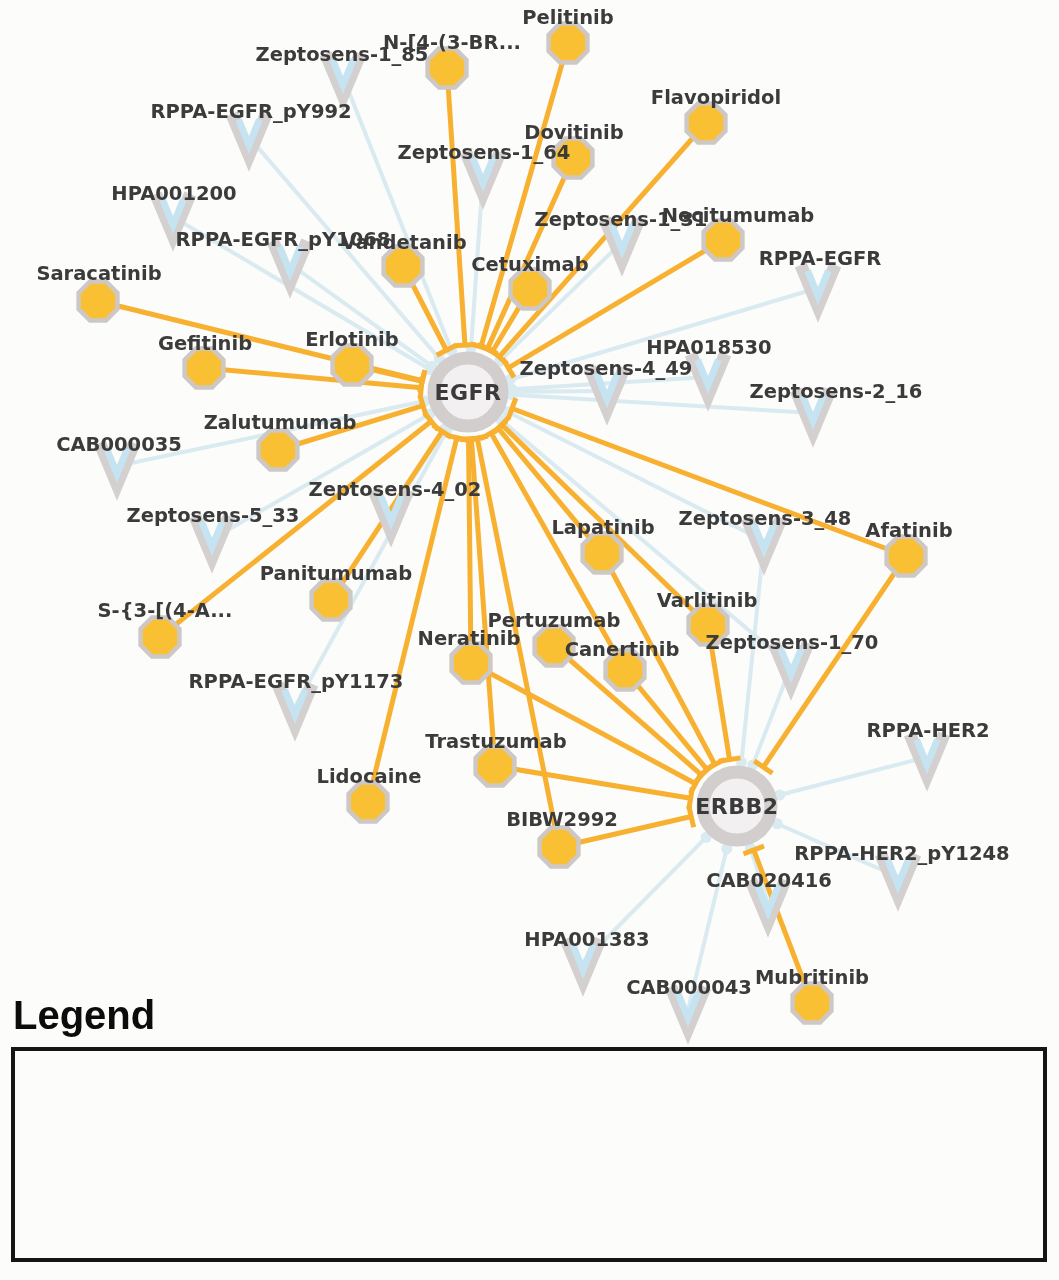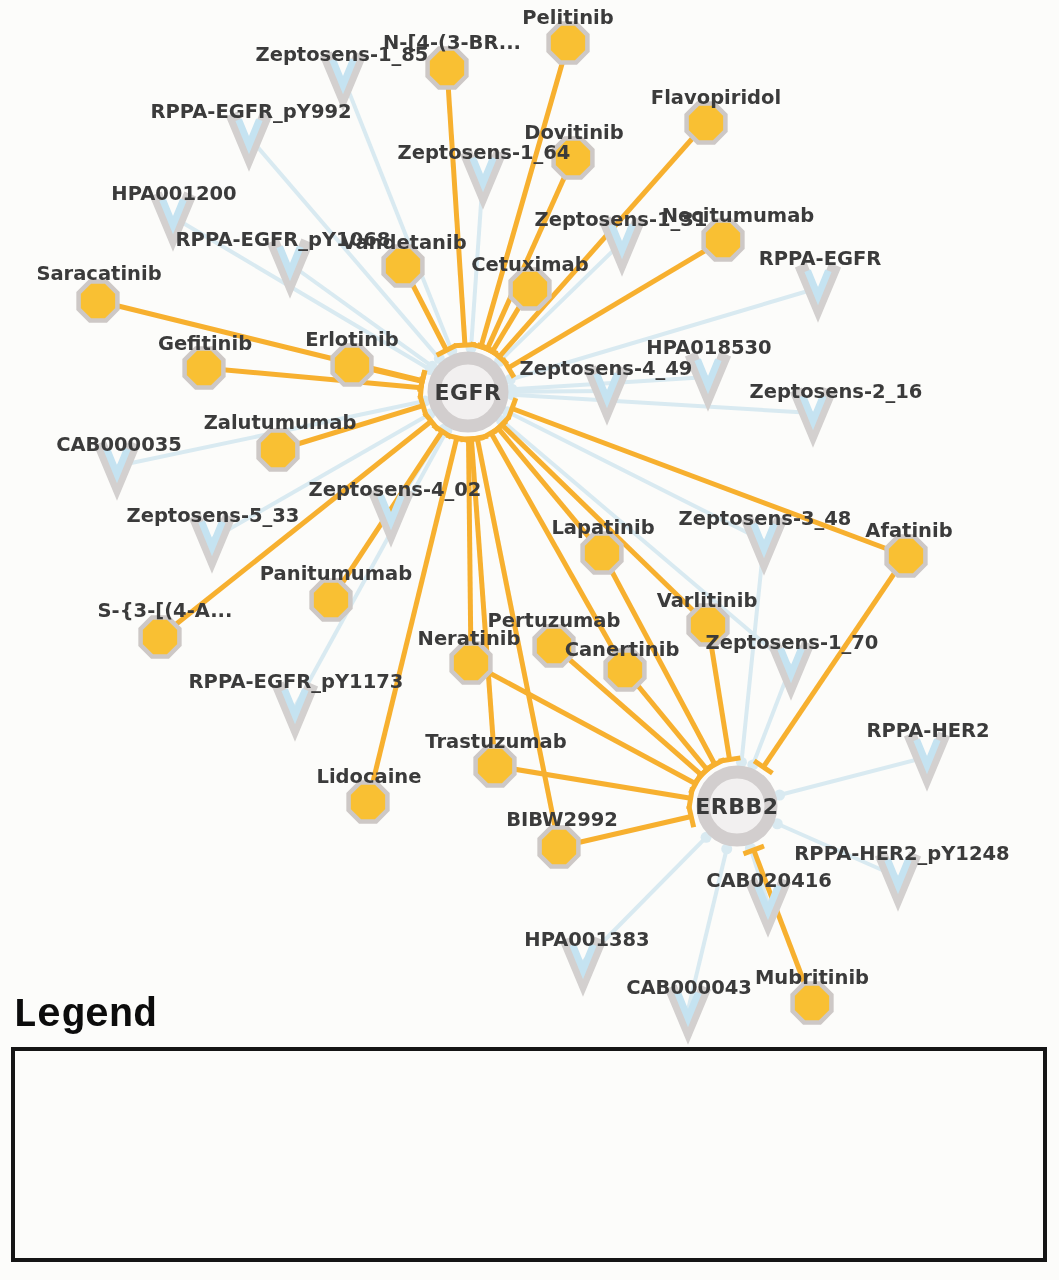--- a/index.html
+++ b/index.html
@@ -7,21 +7,21 @@
     width:1059px;height:1280px;position:relative;overflow:hidden;
     background:#FCFCFA;
     font-family:"DejaVu Sans", sans-serif;
   }
   #network{position:absolute;left:0;top:0;}
   .node-label{font-family:"DejaVu Sans", sans-serif;font-weight:bold;font-size:19.5px;fill:#3B3B3B;}
   .gene-label{font-family:"DejaVu Sans", sans-serif;font-weight:bold;font-size:22px;fill:#3A3A3A;letter-spacing:.5px;}
   
   #legend-title{
     position:absolute;left:13px;top:993px;
-    font-family:Liberation Mono, monospace;font-weight:bold;font-size:40px;color:#0c0c0c;
+    font-family:Liberation Sans, sans-serif;font-weight:bold;font-size:40px;color:#0c0c0c;
   }
   #legend-box{
     position:absolute;left:11px;top:1047px;width:1036px;height:215px;
     border:4px solid #151515;box-sizing:border-box;background:#FCFCFA;
   }
 </style>
 </head>
 <body>
 
 <svg id="network" width="1059" height="1280" viewBox="0 0 1059 1280">

